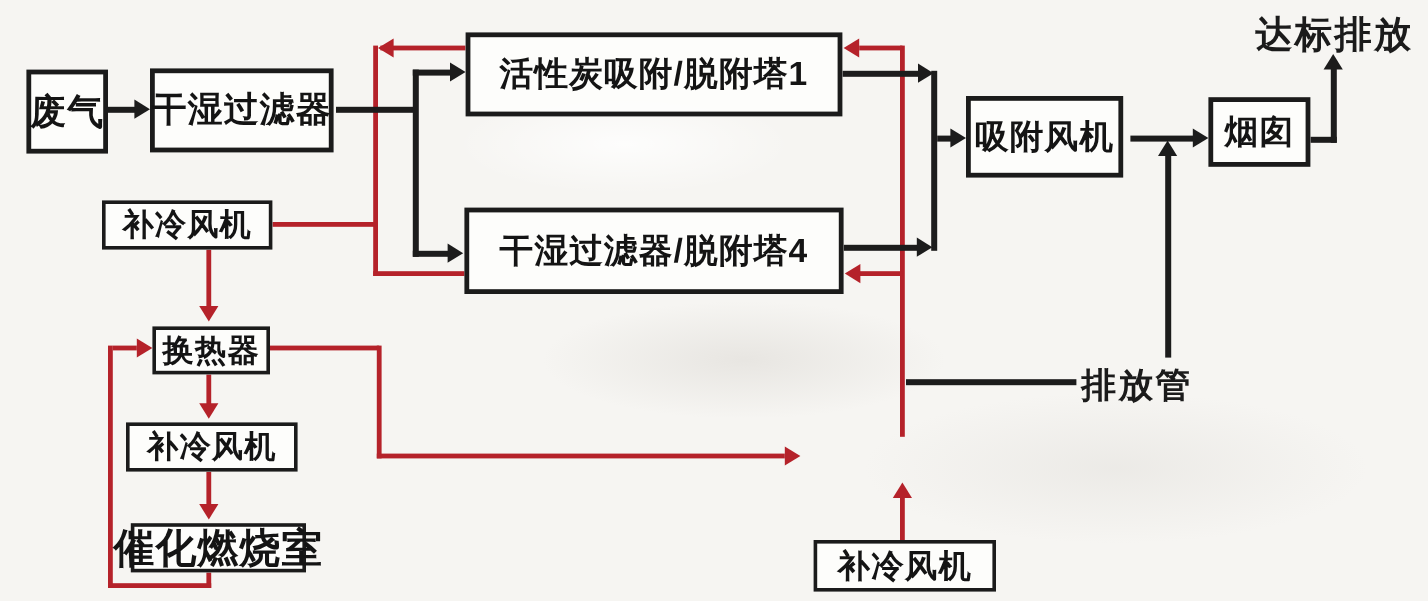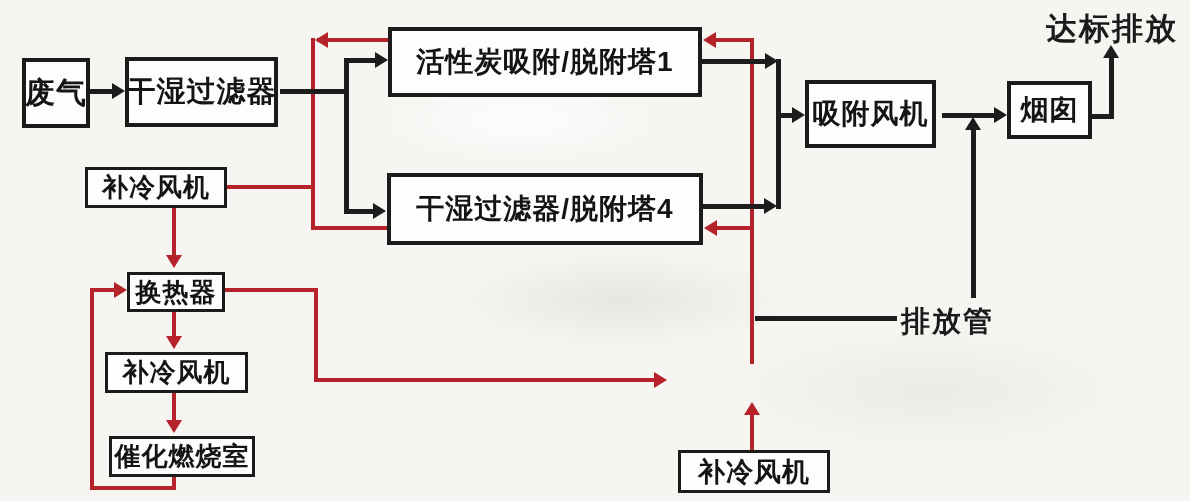--- a/index.html
+++ b/index.html
@@ -122,21 +122,21 @@
   </div>
   <div class="box thin" style="left:85px;top:167px;width:142px;height:41px;font-size:26px;">
     <span>补冷风机</span>
   </div>
   <div class="box thin" style="left:127px;top:272px;width:98px;height:40px;font-size:26px;">
     <span>换热器</span>
   </div>
   <div class="box thin" style="left:105px;top:352px;width:143px;height:41px;font-size:26px;">
     <span>补冷风机</span>
   </div>
-  <div class="box thin" style="left:109px;top:436px;width:146px;height:41px;font-size:26px;">
+  <div class="box thin" style="left:109px;top:436px;width:146px;height:41px;font-size:34px;">
     <span>催化燃烧室</span>
   </div>
   <div class="box thin" style="left:678px;top:450px;width:152px;height:43px;font-size:27px;">
     <span>补冷风机</span>
   </div>
 
   <div class="lbl" style="left:1046px;top:8px;font-size:31px;">达标排放</div>
   <div class="lbl" style="left:901px;top:302px;font-size:29px;font-family:Liberation Serif, serif;">排放管</div>
 
 </div>

